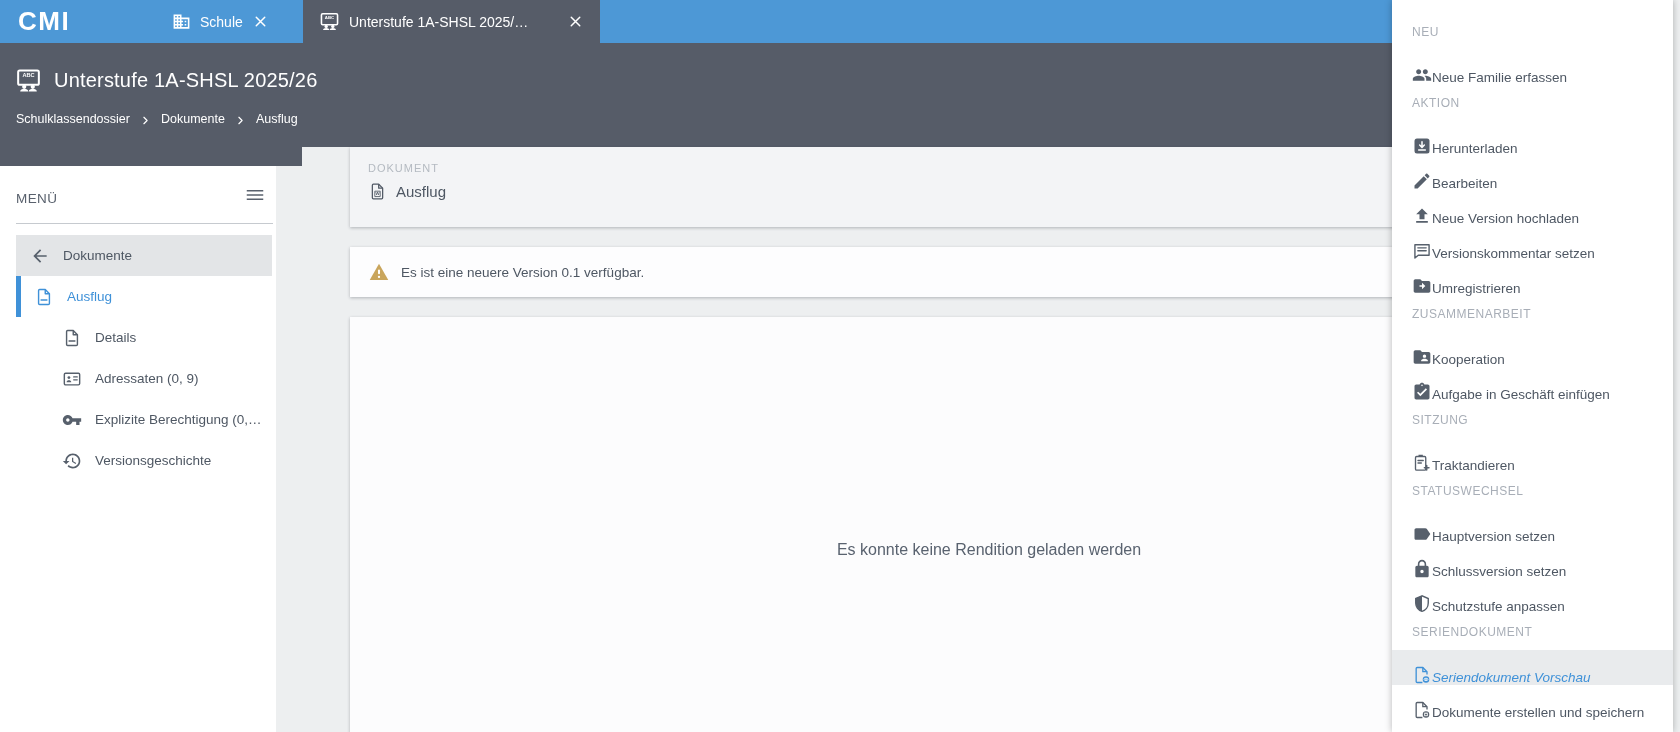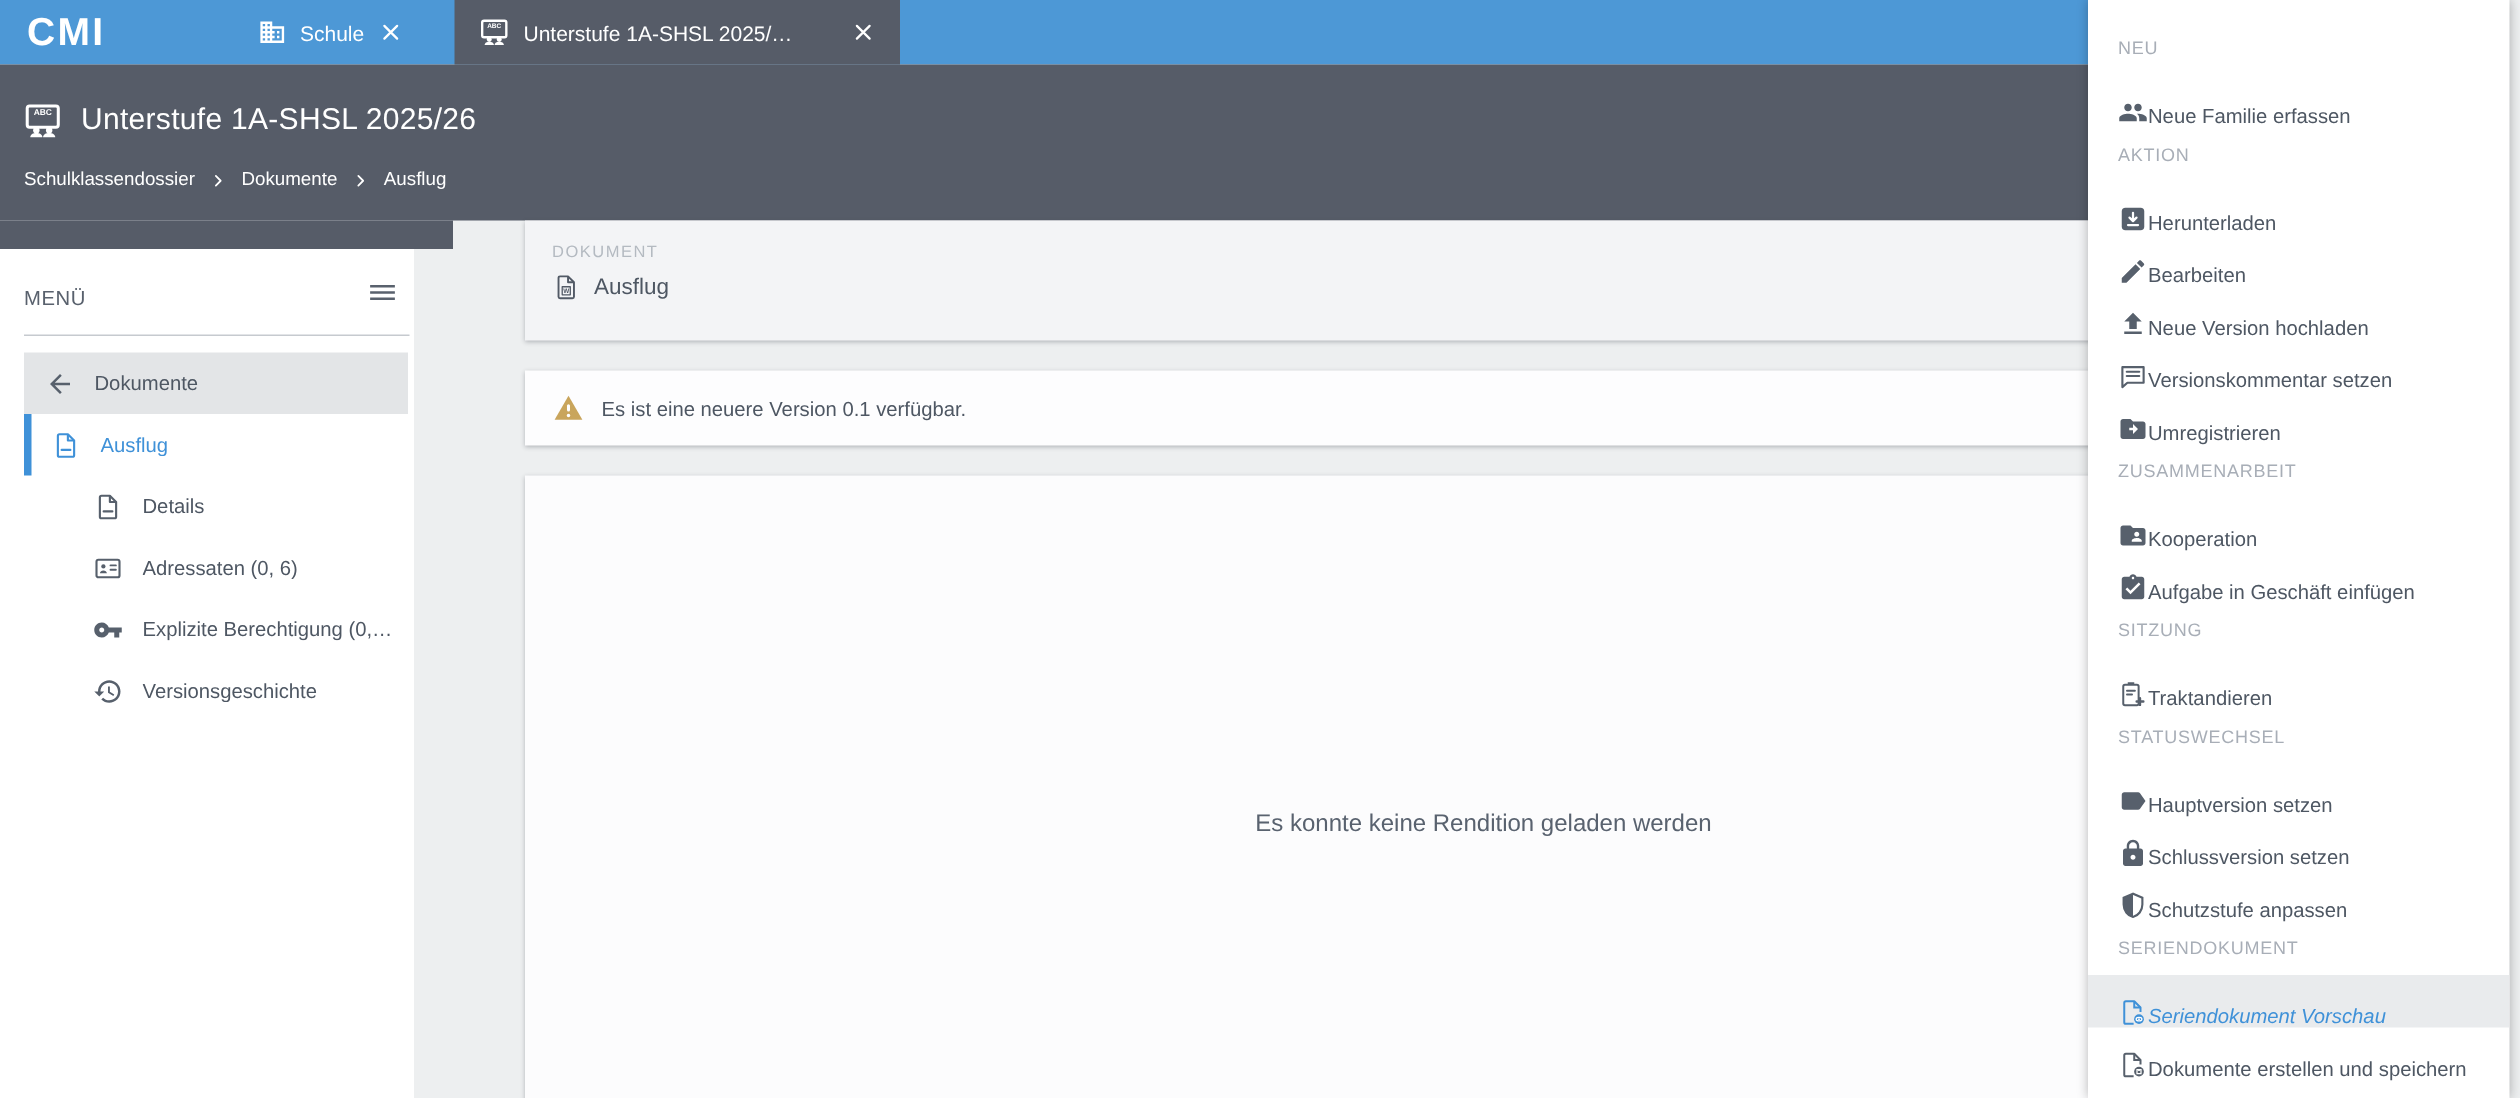--- a/index.html
+++ b/index.html
@@ -189,21 +189,21 @@
       </div>
       <div class="nitem sub">
         <span class="nicon">
           <svg viewBox="0 0 24 24" fill="none" stroke="currentColor" stroke-width="1.7">
               <rect x="2.8" y="5" width="18.4" height="14" rx="1.5"></rect>
               <circle cx="8.3" cy="10.3" r="1.7" fill="currentColor" stroke="none"></circle>
               <path d="M5.5 15.8c0-1.5 1.4-2.3 2.8-2.3s2.8.8 2.8 2.3z" fill="currentColor" stroke="none"></path>
               <path d="M14 9.5h4.3M14 13h4.3" stroke-linecap="round" stroke-width="1.5"></path>
             </svg>
         </span>
-        <span class="nlabel">Adressaten (0, 6)</span>
+        <span class="nlabel">Adressaten (0, 9)</span>
       </div>
       <div class="nitem sub">
         <span class="nicon">
           <svg viewBox="0 0 24 24" fill="currentColor">
               <path fill-rule="evenodd" clip-rule="evenodd" d="M12.65 10C11.83 7.67 9.61 6 7 6c-3.31 0-6 2.69-6 6s2.69 6 6 6c2.61 0 4.83-1.67 5.65-4H17v4h4v-4h2v-4H12.65zM7 14c-1.1 0-2-.9-2-2s.9-2 2-2 2 .9 2 2-.9 2-2 2z"></path>
             </svg>
         </span>
         <span class="nlabel">Explizite Berechtigung (0,…</span>
       </div>
       <div class="nitem sub">

